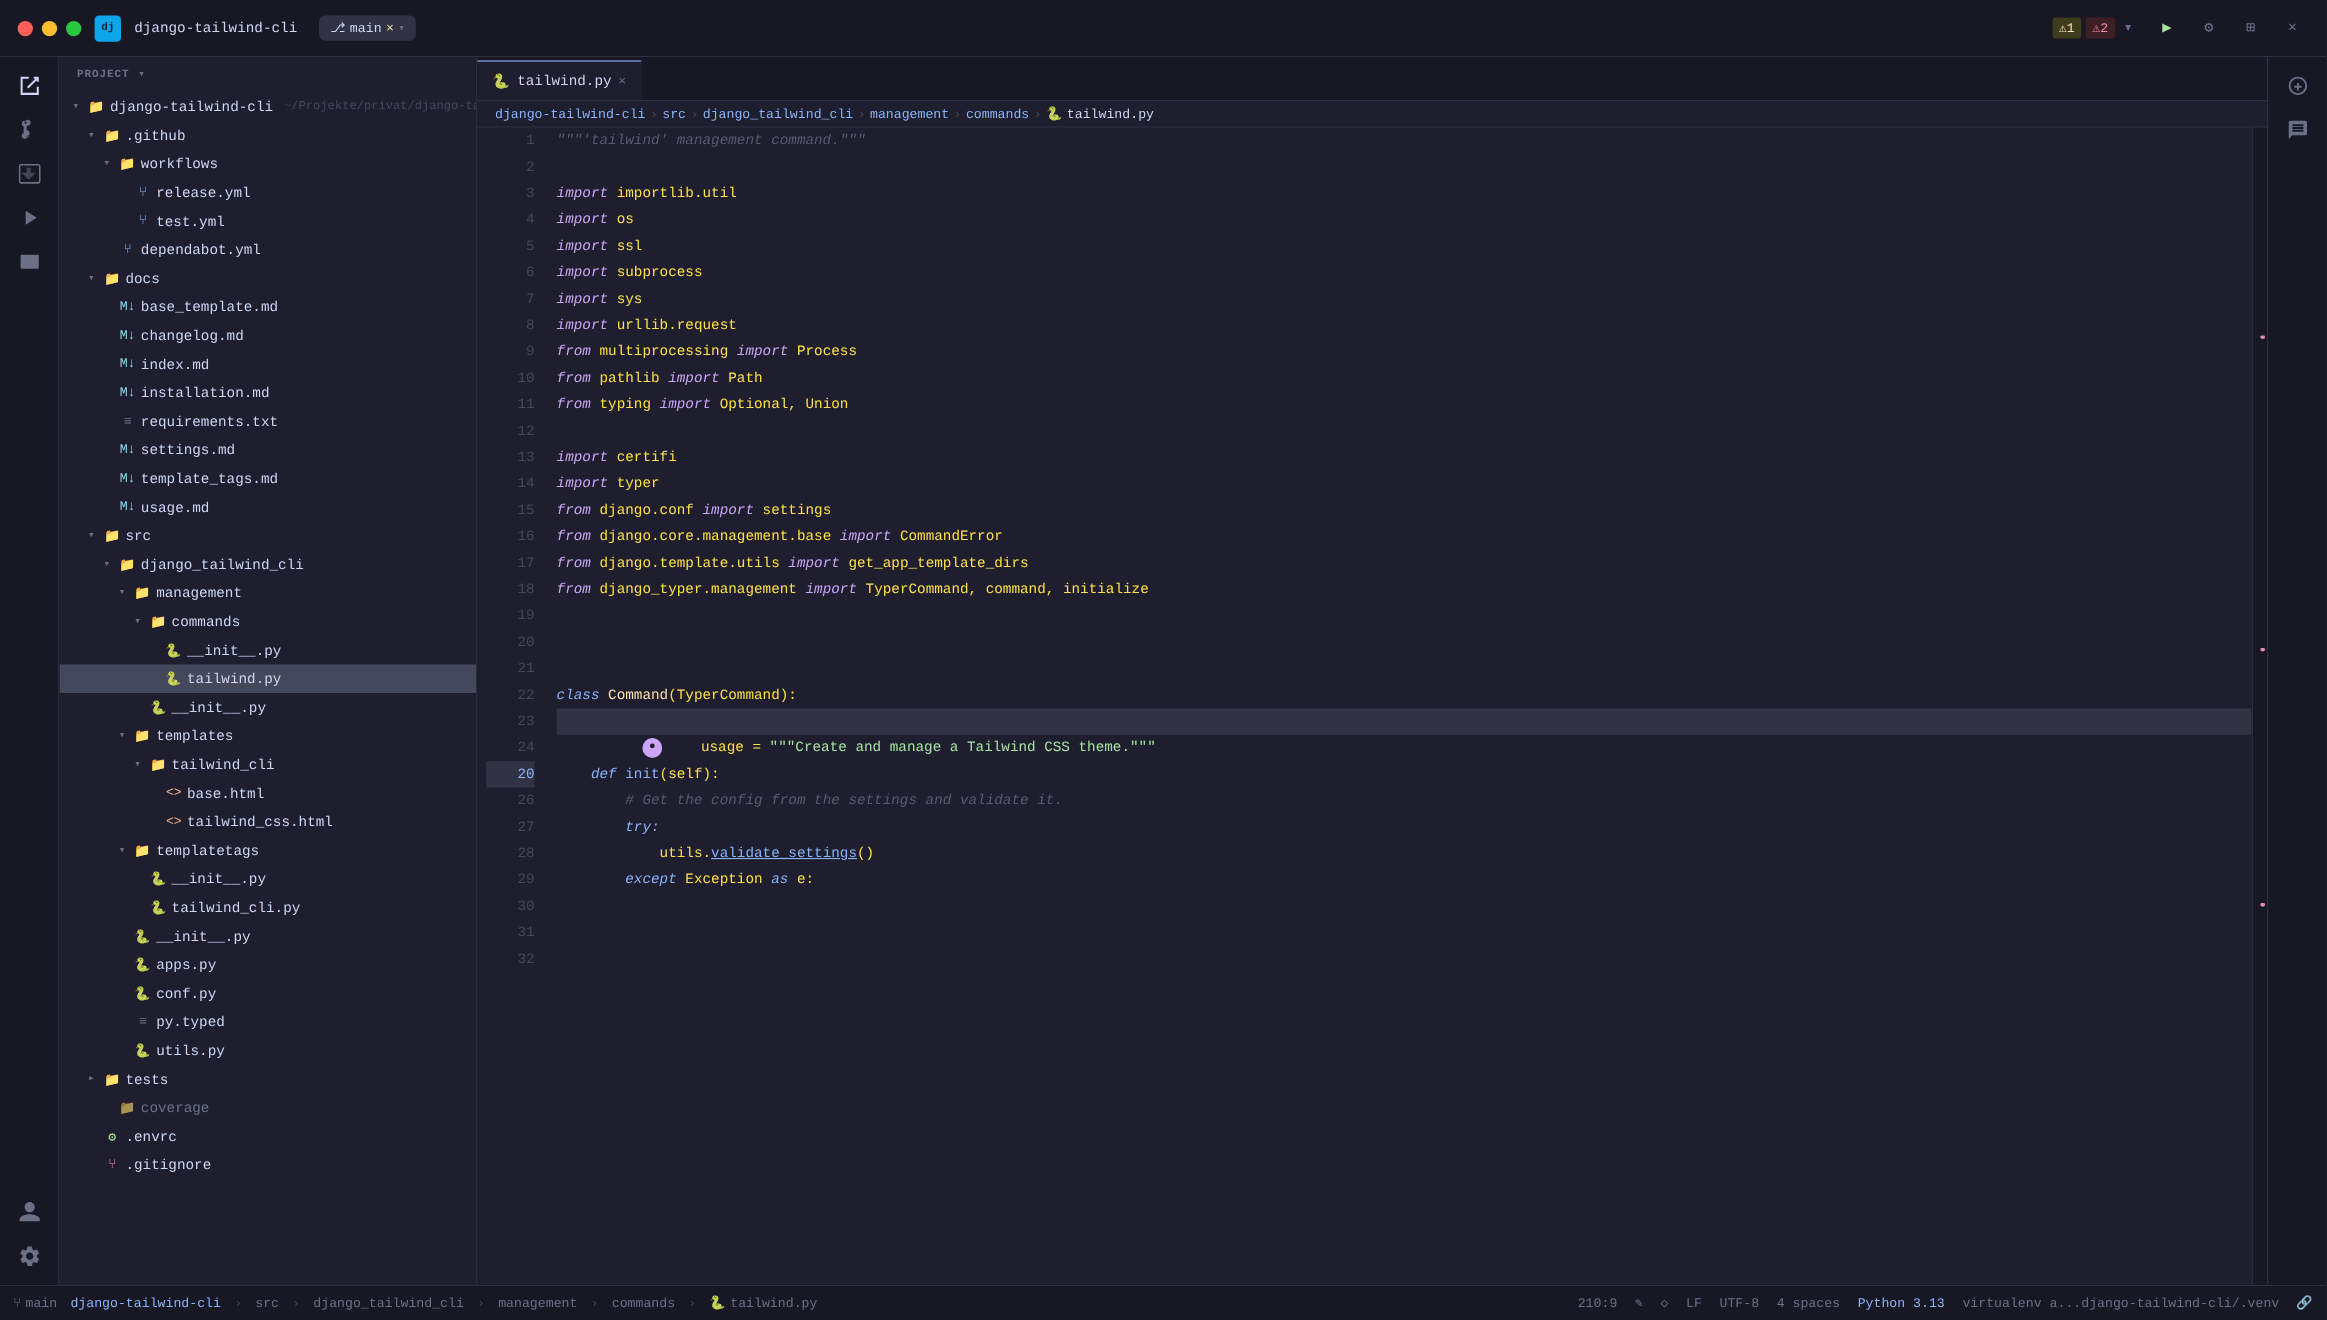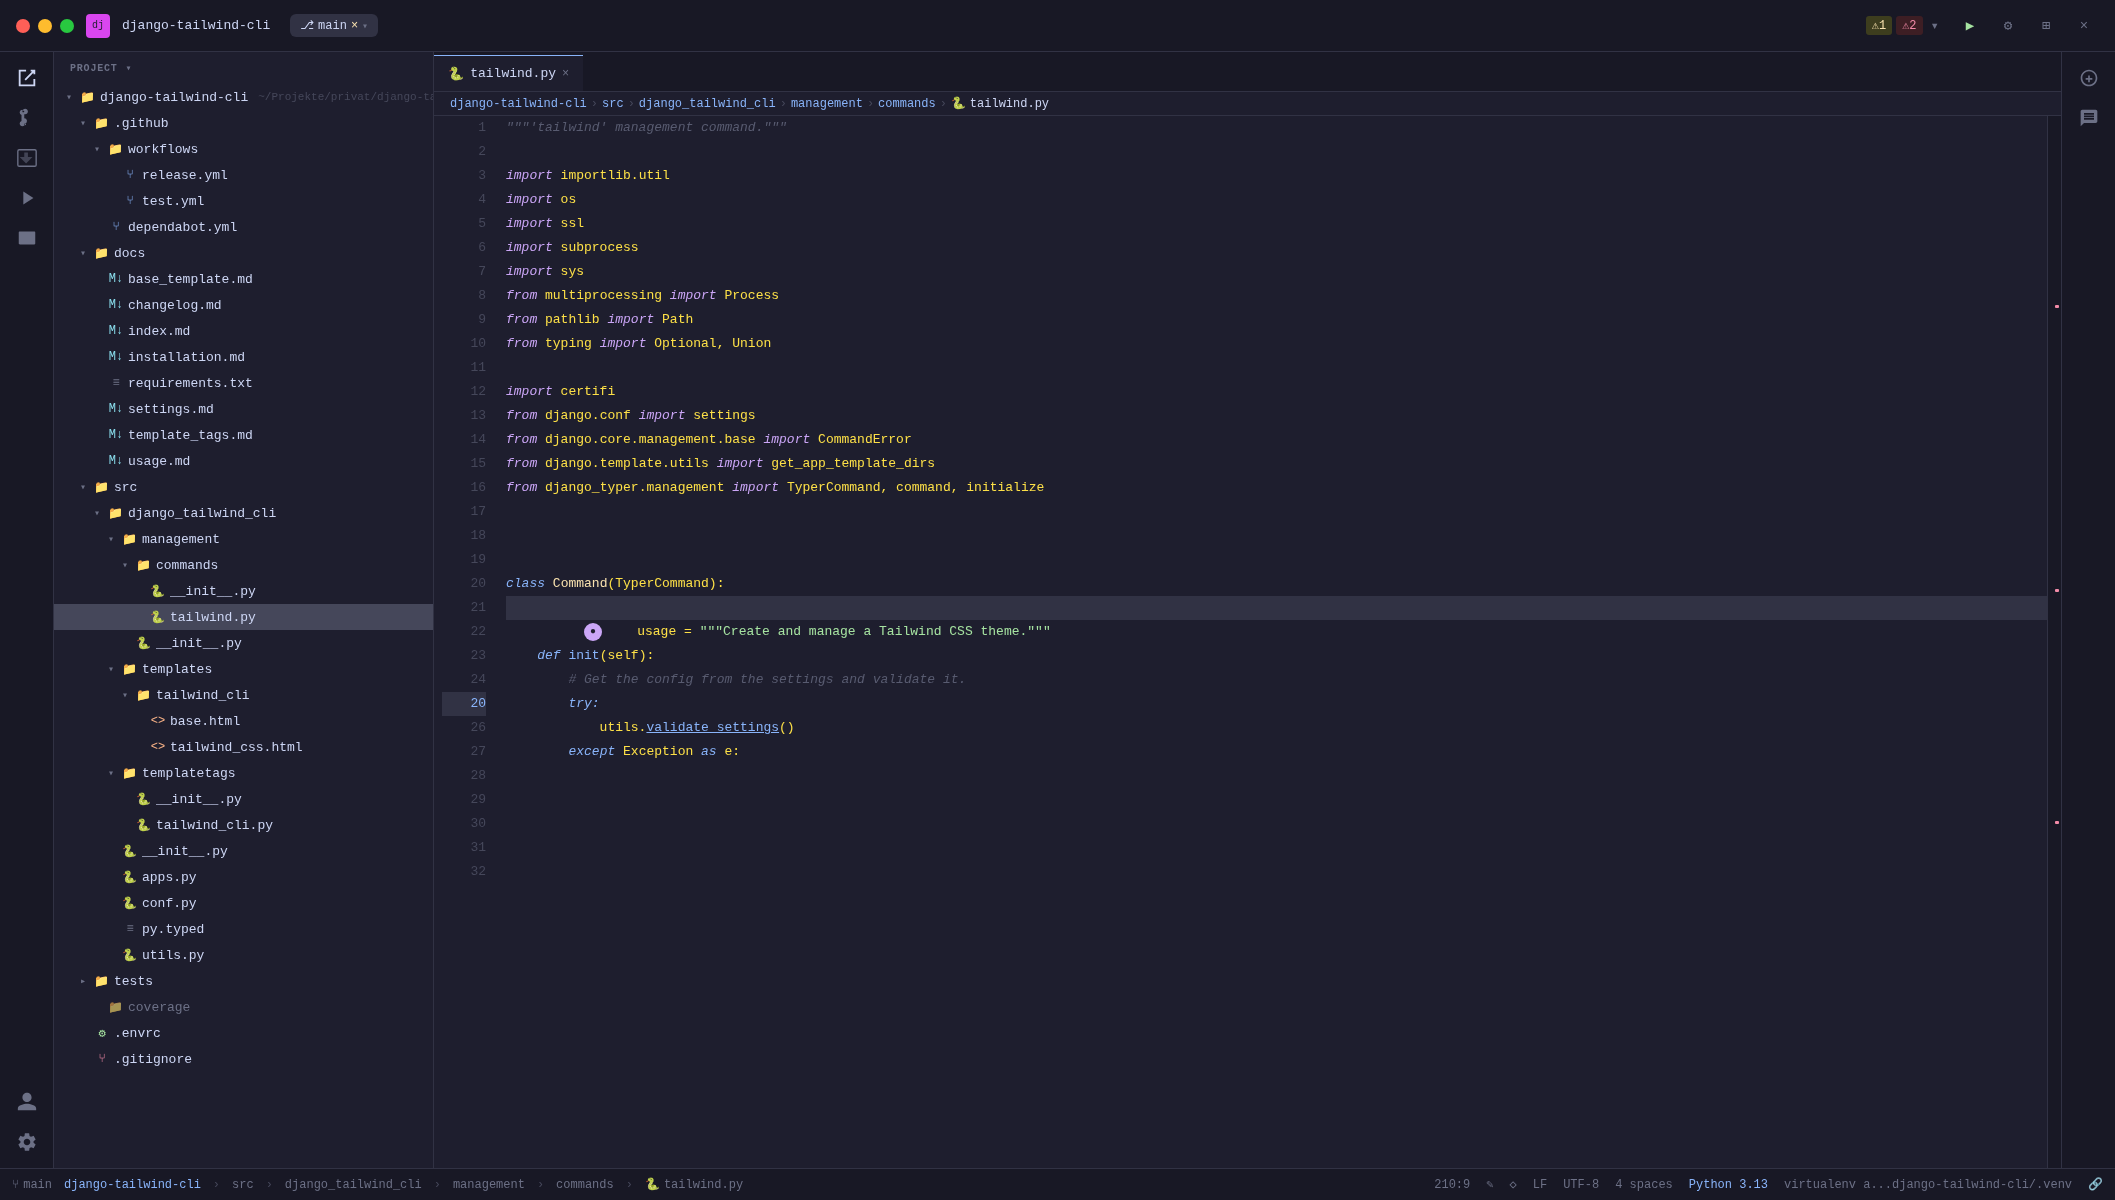--- a/index.html
+++ b/index.html
@@ -33,27 +33,27 @@
       height: 14px;
       border-radius: 50%;
     }
     .tl-close { background: #ff5f57; }
     .tl-minimize { background: #febc2e; }
     .tl-maximize { background: #28c840; }
 
     .project-icon {
       width: 24px;
       height: 24px;
-      background: #d946ef;
+      background: #0ea5e9;
       border-radius: 4px;
       display: flex;
       align-items: center;
       justify-content: center;
       color: #1e1e2e;
-      font-weight: normal;
+      font-weight: bold;
       font-size: 10px;
     }
 
     .titlebar-project {
       color: #cdd6f4;
       font-size: 13px;
     }
 
     .branch-btn {
       display: flex;
@@ -687,31 +687,33 @@
 
         <div class="code-line"><span class="kw">import</span><span class="plain"> os</span></div>
 
 
         <div class="code-line"><span class="kw">import</span><span class="plain"> ssl</span></div>
 
         <div class="code-line"><span class="kw">import</span><span class="plain"> subprocess</span></div>
 
         <div class="code-line"><span class="kw">import</span><span class="plain"> sys</span></div>
 
+        <div class="code-line"><span class="kw">import</span><span class="plain"> urllib.request</span></div>
 
         <div class="code-line"><span class="kw">from</span><span class="plain"> multiprocessing </span><span class="kw">import</span><span class="plain"> Process</span></div>
 
         <div class="code-line"><span class="kw">from</span><span class="plain"> pathlib </span><span class="kw">import</span><span class="plain"> Path</span></div>
 
         <div class="code-line"><span class="kw">from</span><span class="plain"> typing </span><span class="kw">import</span><span class="plain"> Optional, Union</span></div>
 
         <div class="code-line"> </div>
 
         <div class="code-line"><span class="kw">import</span><span class="plain"> certifi</span></div>
 
+        <div class="code-line"><span class="kw">import</span><span class="plain"> typer</span></div>
 
         <div class="code-line"><span class="kw">from</span><span class="plain"> django.conf </span><span class="kw">import</span><span class="plain"> settings</span></div>
 
         <div class="code-line"><span class="kw">from</span><span class="plain"> django.core.management.base </span><span class="kw">import</span><span class="plain"> CommandError</span></div>
 
         <div class="code-line"><span class="kw">from</span><span class="plain"> django.template.utils </span><span class="kw">import</span><span class="plain"> get_app_template_dirs</span></div>
 
         <div class="code-line"><span class="kw">from</span><span class="plain"> django_typer.management </span><span class="kw">import</span><span class="plain"> TyperCommand, command, initialize</span></div>
 
         <div class="code-line"> </div>

